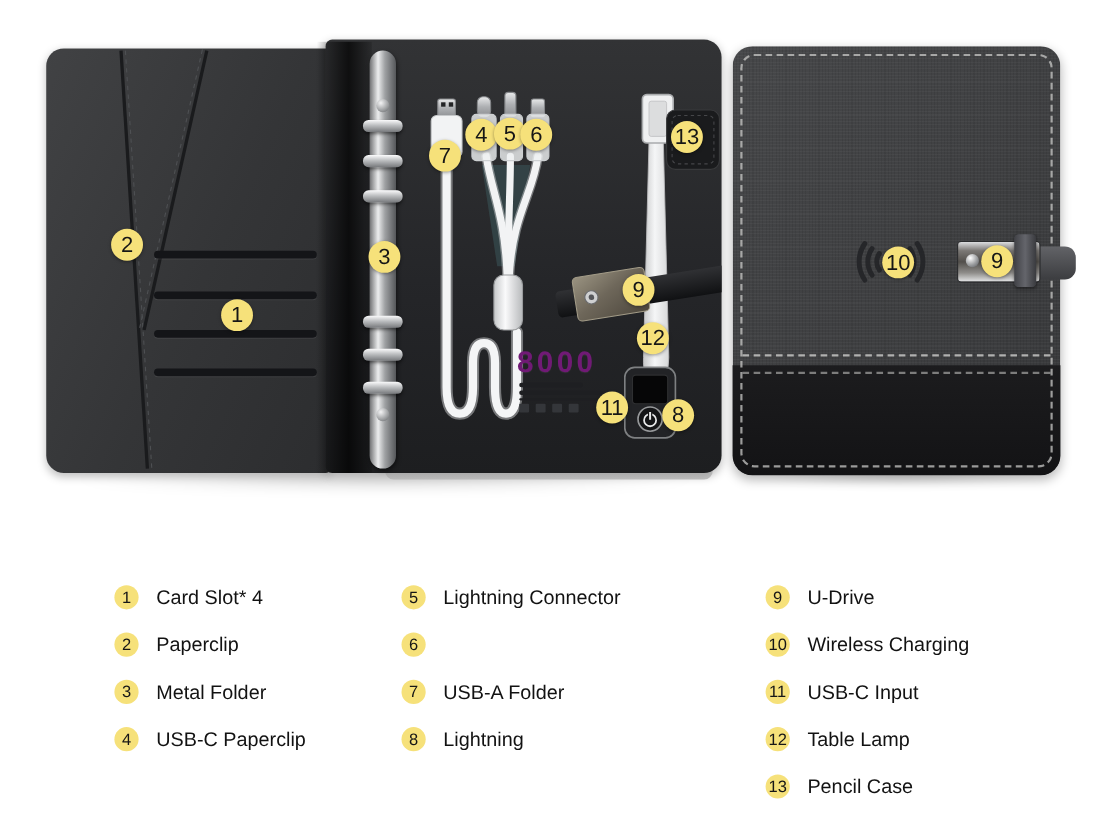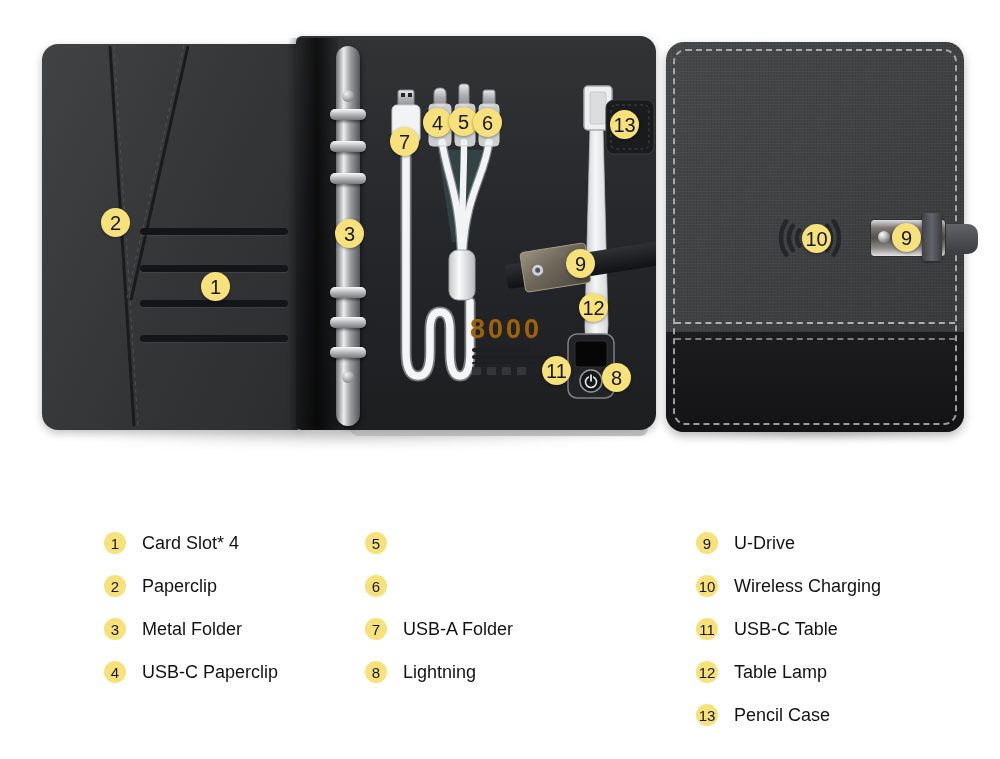--- a/index.html
+++ b/index.html
@@ -40,21 +40,21 @@
       background:linear-gradient(90deg,#6f7072,#ecedee 32%,#9fa1a3 58%,#55575a);
       box-shadow:1px 2px 4px rgba(0,0,0,.5);}
   .ring{position:absolute;left:330px;width:36px;height:11px;border-radius:5px;z-index:9;
       background:linear-gradient(180deg,#fbfbfc,#bcbec0 45%,#77797c);
       box-shadow:0 2px 3px rgba(0,0,0,.45);}
   .rivet{position:absolute;left:342px;width:12px;height:12px;border-radius:50%;z-index:10;
       background:radial-gradient(circle at 35% 30%,#f4f4f5,#9c9ea0 60%,#5d5f62);}
 
   
   #capacity{left:470px;top:314px;font-size:27px;font-weight:bold;letter-spacing:3px;
-      color:#a16207;text-shadow:0 1px 0 rgba(255,255,255,.06);z-index:6;}
+      color:#701a75;text-shadow:0 1px 0 rgba(255,255,255,.06);z-index:6;}
   .fineline{position:absolute;background:#1e1f22;z-index:6;border-radius:2px;}
   .certbox{position:absolute;width:9px;height:8px;background:#34363a;z-index:6;border-radius:1px;}
 
   
   #closed-cover{left:666px;top:42px;width:298px;height:390px;border-radius:18px;z-index:2;
       background:
         repeating-linear-gradient(0deg,rgba(255,255,255,.03) 0 1px,rgba(0,0,0,0) 1px 3px),
         repeating-linear-gradient(90deg,rgba(0,0,0,.07) 0 1px,rgba(0,0,0,0) 1px 3px),
         linear-gradient(135deg,#47484a,#3c3d3f 70%,#37383a);
       box-shadow:0 4px 10px rgba(0,0,0,.28);}
@@ -280,20 +280,21 @@
     </div>
     <div class="lrow">
       <span class="badge sm">4</span>
       <span class="llabel">USB-C Paperclip</span>
     </div>
   </div>
 
   <div class="lcol" id="lcol-2">
     <div class="lrow">
       <span class="badge sm">5</span>
+      <span class="llabel">Lightning Connector</span>
     </div>
     <div class="lrow">
       <span class="badge sm">6</span>
     </div>
     <div class="lrow">
       <span class="badge sm">7</span>
       <span class="llabel">USB-A Folder</span>
     </div>
     <div class="lrow">
       <span class="badge sm">8</span>
@@ -305,21 +306,21 @@
     <div class="lrow">
       <span class="badge sm">9</span>
       <span class="llabel">U-Drive</span>
     </div>
     <div class="lrow">
       <span class="badge sm">10</span>
       <span class="llabel">Wireless Charging</span>
     </div>
     <div class="lrow">
       <span class="badge sm">11</span>
-      <span class="llabel">USB-C Table</span>
+      <span class="llabel">USB-C Input</span>
     </div>
     <div class="lrow">
       <span class="badge sm">12</span>
       <span class="llabel">Table Lamp</span>
     </div>
     <div class="lrow">
       <span class="badge sm">13</span>
       <span class="llabel">Pencil Case</span>
     </div>
   </div>

